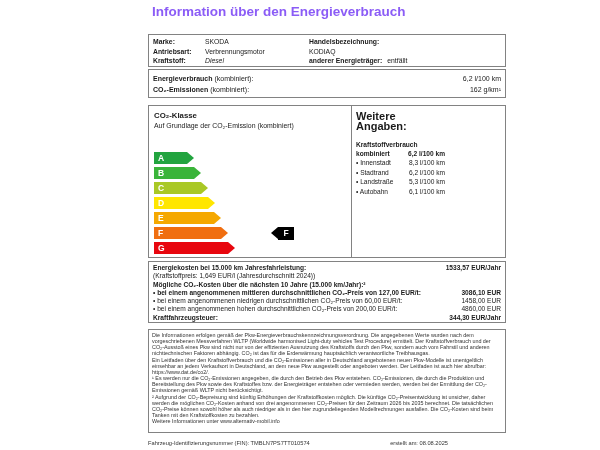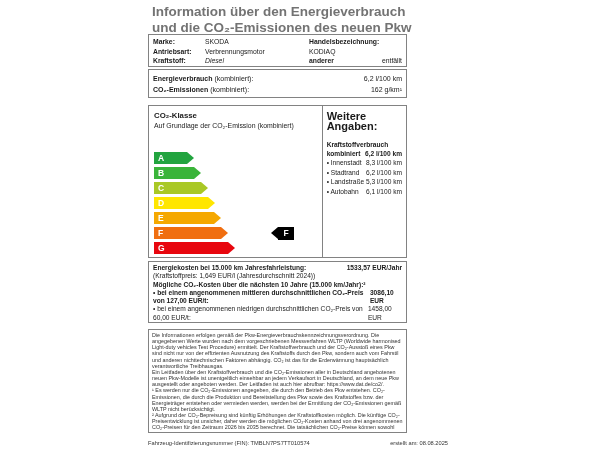--- a/index.html
+++ b/index.html
@@ -1,23 +1,23 @@
 <!DOCTYPE html>
 <html><head>
 <meta charset="utf-8">
 <style>
   * { margin:0; padding:0; box-sizing:border-box; }
   html,body { background:#fff; }
   body { font-family:"Liberation Sans", sans-serif; color:#1a1a1a; }
   .page { position:relative; width:600px; height:450px; background:#fff; overflow:hidden; }
   .sheet { position:absolute; left:148px; top:0; width:300px; height:450px; }
 
-  .title { position:absolute; top:4px; left:4px; width:292px; font-size:13.5px; font-weight:bold; line-height:16px; color:#737373; }
-
-  .box { position:absolute; left:0; width:259px; border:1px solid #828282; background:#fff; overflow:hidden; }
+  .title { position:absolute; top:4px; left:4px; width:292px; font-size:13.5px; font-weight:bold; line-height:16px; color:#8b5cf6; }
+
+  .box { position:absolute; left:0; width:358px; border:1px solid #828282; background:#fff; overflow:hidden; }
 
   
   .box-vehicle { top:34px; height:33px; padding:2px 4px; font-size:6.8px; line-height:9.6px; }
   .veh-grid { display:grid; grid-template-columns:52px 104px 1fr; }
   .veh-grid .lbl { font-weight:bold; }
   .veh-grid .ital { font-style:italic; }
   .veh-right { display:flex; gap:5px; }
   .veh-right .lbl { font-weight:bold; }
 
   
@@ -56,21 +56,20 @@
   .footer { position:absolute; top:440px; left:0; width:300px; display:flex; justify-content:space-between; font-size:5.7px; color:#333; }
 </style>
 </head>
 <body>
 
 <div class="page">
   <div class="sheet">
 
     <div class="title">
       <div>Information über den Energieverbrauch</div>
-      <div>und die CO₂-Emissionen des neuen Pkw</div>
     </div>
 
     <div class="box box-vehicle">
       <div class="veh-grid">
         <span class="lbl">Marke:</span>
         <span>SKODA</span>
         <span class="lbl">Handelsbezeichnung:</span>
       </div>
       <div class="veh-grid">
         <span class="lbl">Antriebsart:</span>

